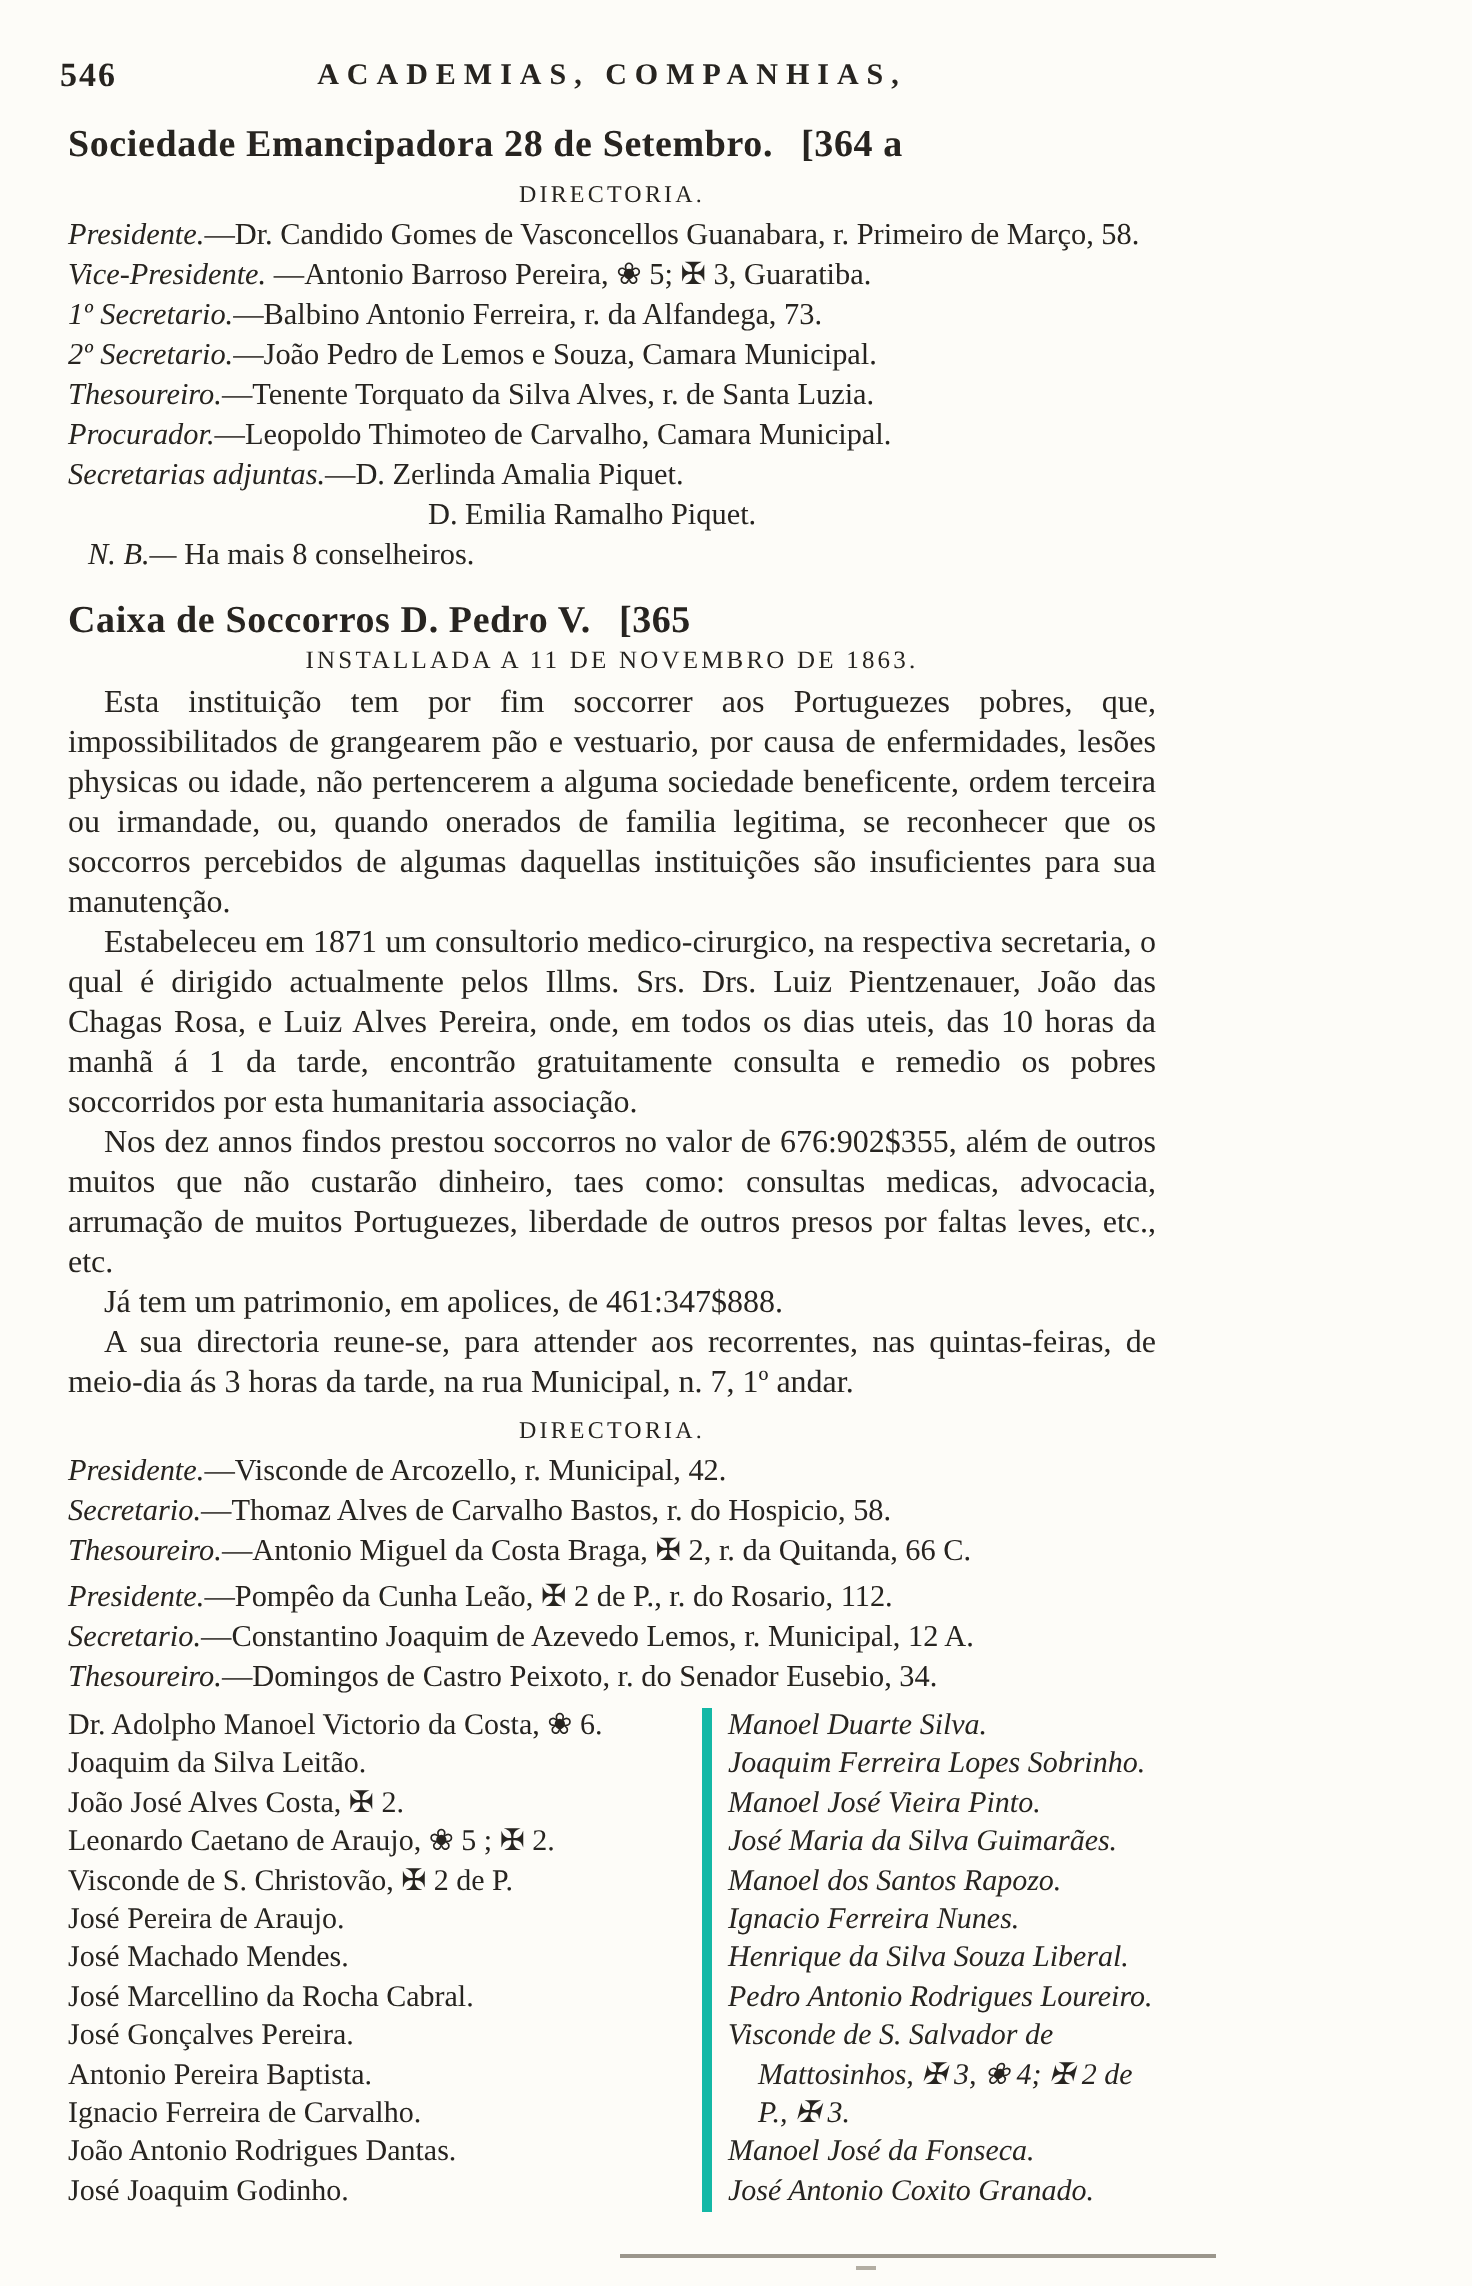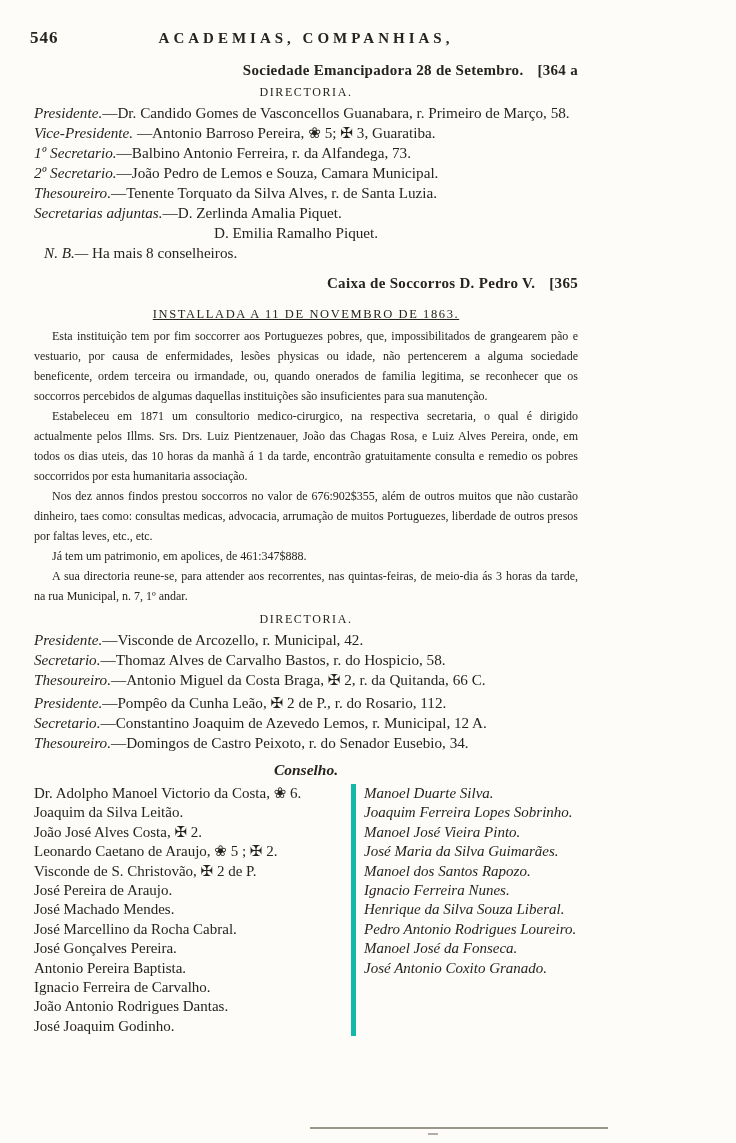--- a/index.html
+++ b/index.html
@@ -8,37 +8,37 @@
     height:1143px; overflow:hidden;
     background:#fdfcf8; color:#272420;
     font-family:"Liberation Serif","DejaVu Serif",serif;
   }
   .page { position:relative; width:608px; height:1143px; padding:30px 30px 0 34px; }
 
   .running-head { position:relative; text-align:center; font-weight:bold;
                   font-size:15px; letter-spacing:4px; height:20px; }
   .pagenum { position:absolute; left:-4px; top:-2px; font-size:17px; letter-spacing:1px; }
 
-  .sec-title { text-align:right; font-size:15px; font-weight:bold;
+  .sec-title { text-align:left; font-size:19px; font-weight:bold;
                margin-top:12px; letter-spacing:.3px; }
   .sec-title .ref { margin-left:14px; }
 
   .caps-head { text-align:center; font-size:12px; letter-spacing:1.6px; margin-top:6px; }
-  .caps-head.bigger { font-size:12.5px; margin-top:15px;text-decoration:underline; }
+  .caps-head.bigger { font-size:12.5px; margin-top:1px; }
 
   .entries { margin-top:3px; }
   .entry { font-size:15.2px; line-height:20px; padding-left:26px; text-indent:-26px; }
   .entry .lbl { font-style:italic;text-align:right; }
 
   .adjunct2 { font-size:15.2px; line-height:20px; margin-left:180px; }
   .nb { font-size:15.2px; line-height:20px; margin-left:10px; }
   .nb .lbl { font-style:italic; }
 
   .paras { margin-top:4px; }
-  .para { font-size:12px; line-height:20px; text-align:justify; text-indent:18px; }
+  .para { font-size:16px; line-height:20px; text-align:justify; text-indent:18px; }
 
   .conselho-head { text-align:center; font-style:italic; font-weight:bold;
                    font-size:15.5px; margin-top:8px; }
 
   .columns { display:flex; margin-top:5px; font-size:15px; }
   .colL { width:322px; padding-right:5px; border-right:5px solid #14b8a6; }
   .colR { flex:1; padding-left:8px;font-style:italic; }
   .citem { line-height:19.4px; padding-left:15px; text-indent:-15px; }
 
   .artifact-line { position:absolute; right:0; bottom:14px; width:298px; height:2px;
@@ -66,20 +66,21 @@
         <div class="entry"><span class="lbl">Presidente.</span><span>—Dr. Candido Gomes de Vasconcellos Guanabara, r. Primeiro de Março, 58.</span></div>
 
         <div class="entry"><span class="lbl">Vice-Presidente.</span><span> —Antonio Barroso Pereira, ❀ 5; ✠ 3, Guaratiba.</span></div>
 
         <div class="entry"><span class="lbl">1º Secretario.</span><span>—Balbino Antonio Ferreira, r. da Alfandega, 73.</span></div>
 
         <div class="entry"><span class="lbl">2º Secretario.</span><span>—João Pedro de Lemos e Souza, Camara Municipal.</span></div>
 
         <div class="entry"><span class="lbl">Thesoureiro.</span><span>—Tenente Torquato da Silva Alves, r. de Santa Luzia.</span></div>
 
+        <div class="entry"><span class="lbl">Procurador.</span><span>—Leopoldo Thimoteo de Carvalho, Camara Municipal.</span></div>
 
         <div class="entry"><span class="lbl">Secretarias adjuntas.</span><span>—D. Zerlinda Amalia Piquet.</span></div>
       </div>
 
     <div class="adjunct2">D. Emilia Ramalho Piquet.</div>
 
     <div class="nb"><span class="lbl">N. B.—</span><span> Ha mais 8 conselheiros.</span></div>
   </section>
 
   <section>
@@ -114,21 +115,20 @@
 
     <div class="entries">
 
         <div class="entry"><span class="lbl">Presidente.</span><span>—Pompêo da Cunha Leão, ✠ 2 de P., r. do Rosario, 112.</span></div>
 
         <div class="entry"><span class="lbl">Secretario.</span><span>—Constantino Joaquim de Azevedo Lemos, r. Municipal, 12 A.</span></div>
 
         <div class="entry"><span class="lbl">Thesoureiro.</span><span>—Domingos de Castro Peixoto, r. do Senador Eusebio, 34.</span></div>
       </div>
 
-    <div class="conselho-head">Conselho.</div>
 
     <div class="columns">
       <div class="colL">
 
           <div class="citem">Dr. Adolpho Manoel Victorio da Costa, ❀ 6.</div>
 
           <div class="citem">Joaquim da Silva Leitão.</div>
 
           <div class="citem">João José Alves Costa, ✠ 2.</div>
 
@@ -163,20 +163,21 @@
           <div class="citem">José Maria da Silva Guimarães.</div>
 
           <div class="citem">Manoel dos Santos Rapozo.</div>
 
           <div class="citem">Ignacio Ferreira Nunes.</div>
 
           <div class="citem">Henrique da Silva Souza Liberal.</div>
 
           <div class="citem">Pedro Antonio Rodrigues Loureiro.</div>
 
+          <div class="citem">Visconde de S. Salvador de Mattosinhos, ✠ 3, ❀ 4; ✠ 2 de P., ✠ 3.</div>
 
           <div class="citem">Manoel José da Fonseca.</div>
 
           <div class="citem">José Antonio Coxito Granado.</div>
         </div>
     </div>
   </section>
 
   <div class="artifact-line"></div>
   <div class="artifact-dot"></div>

